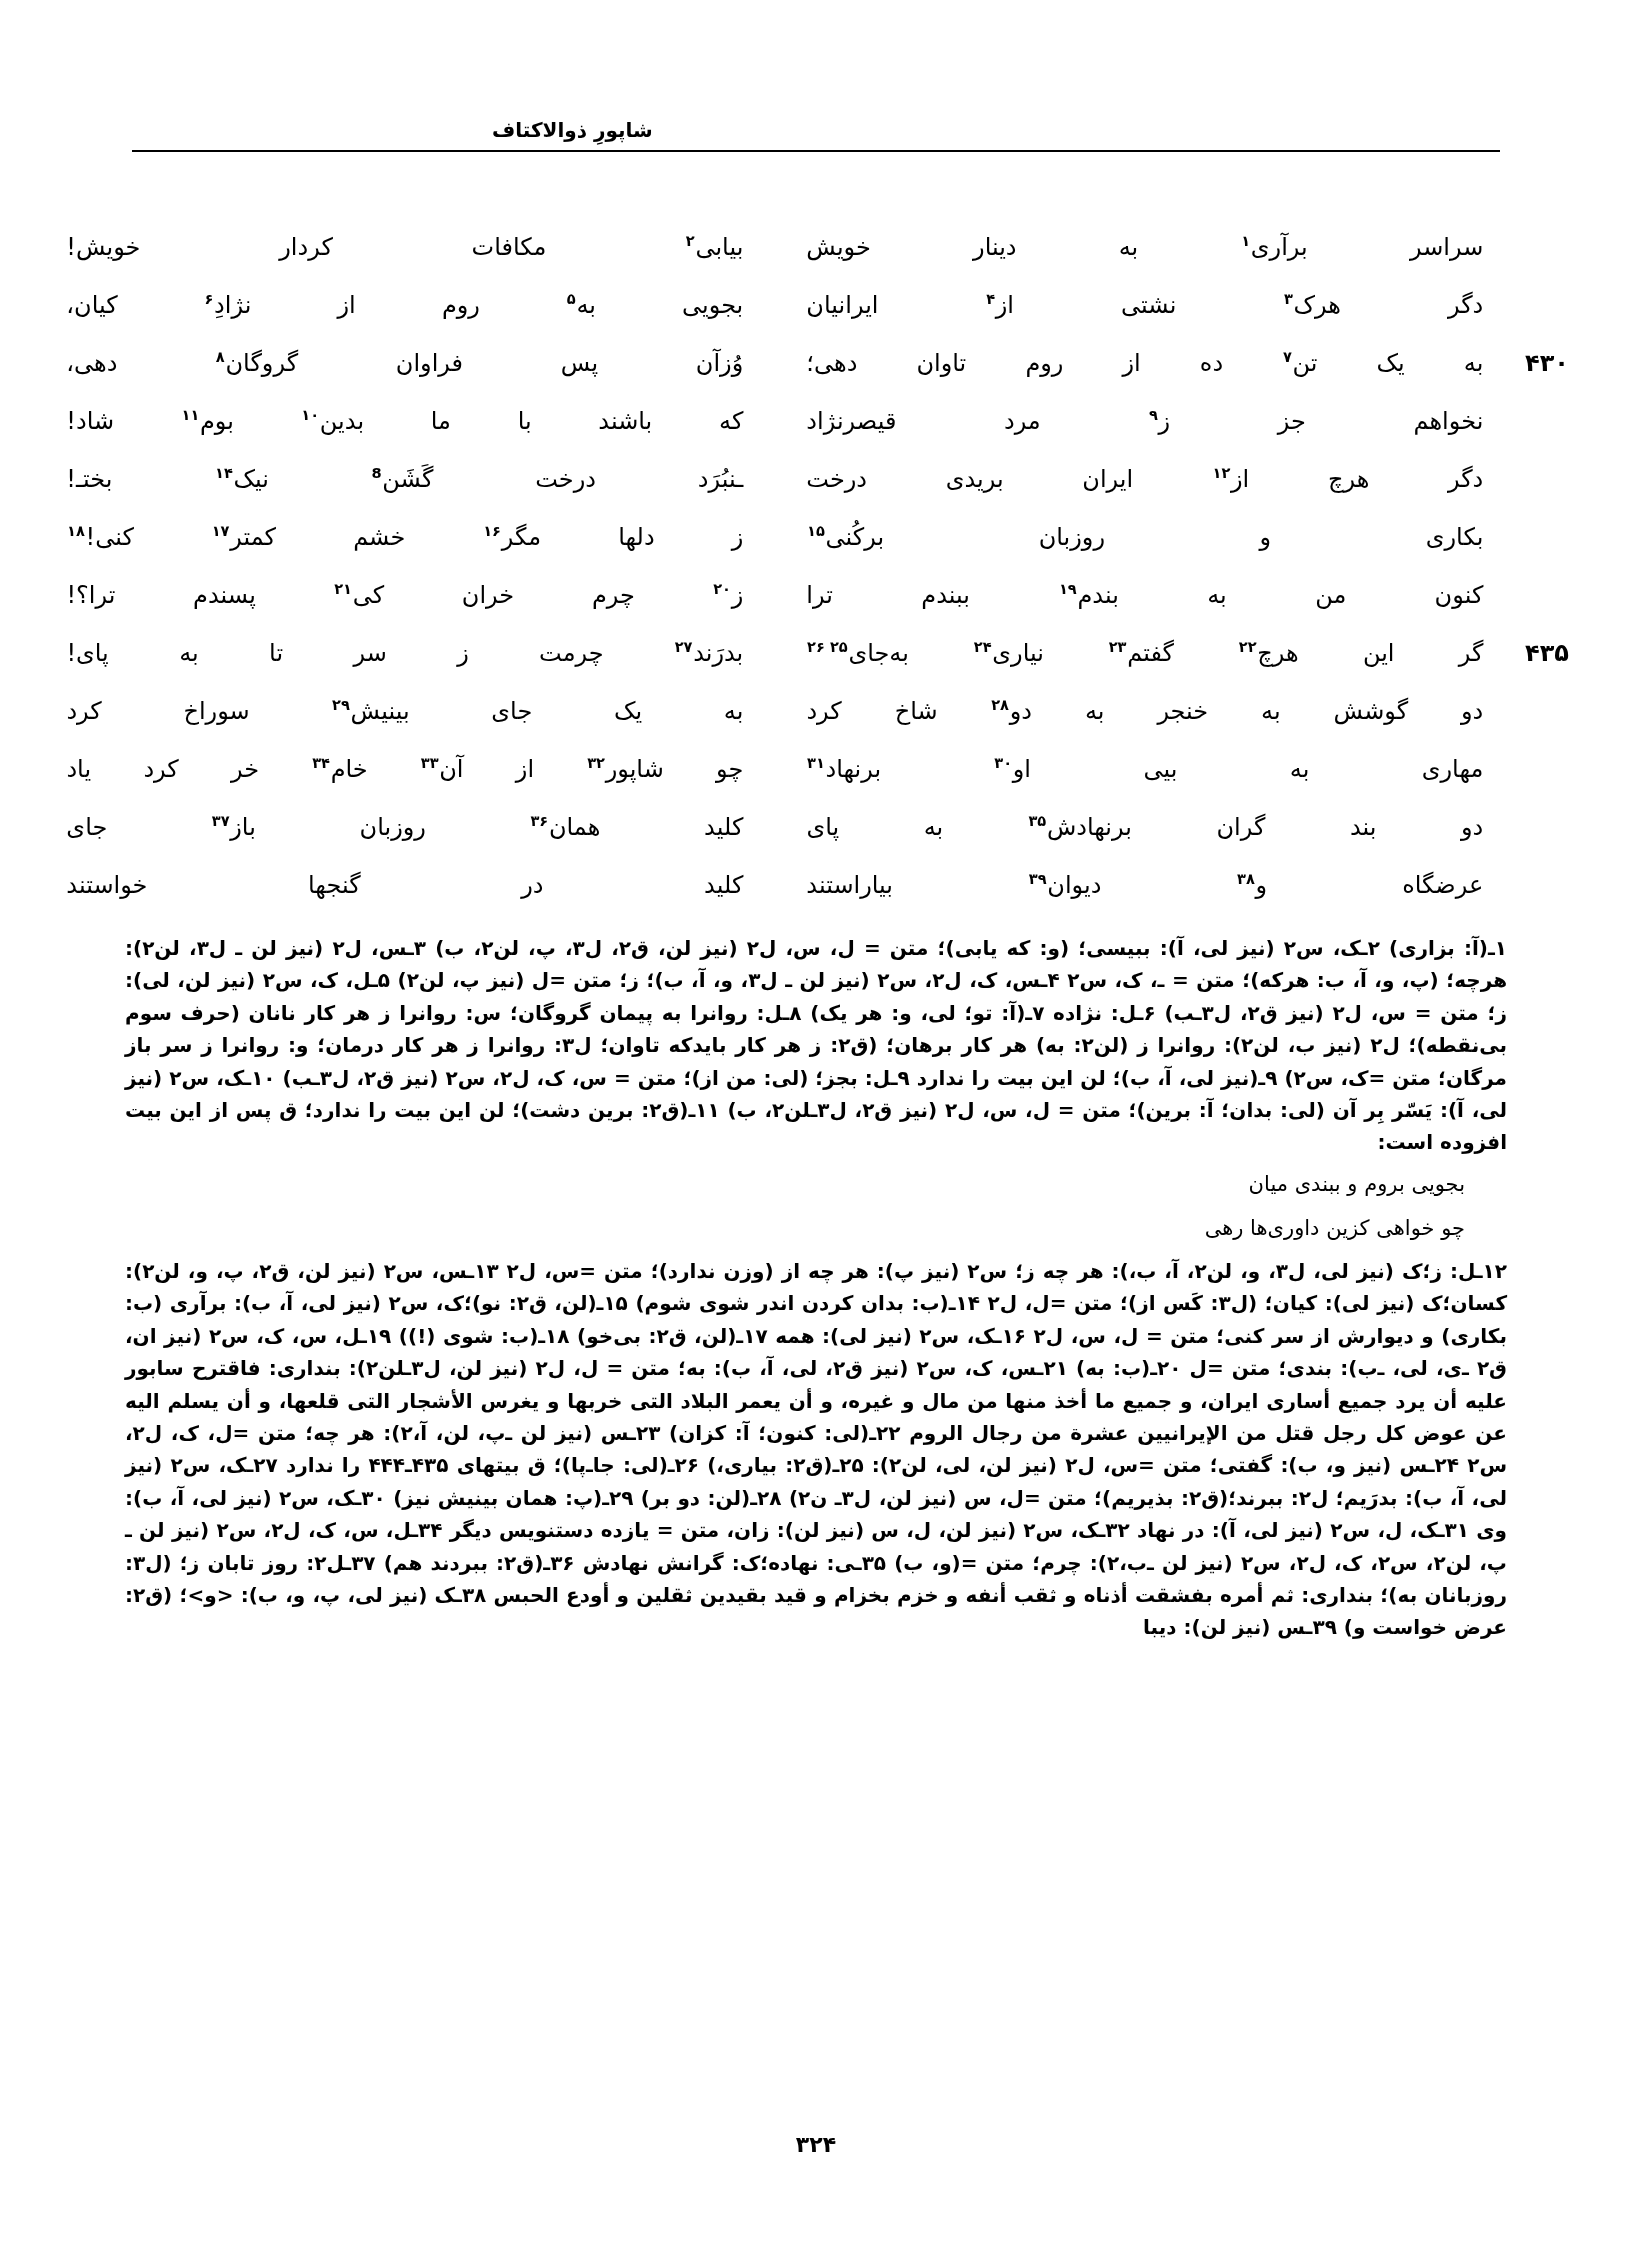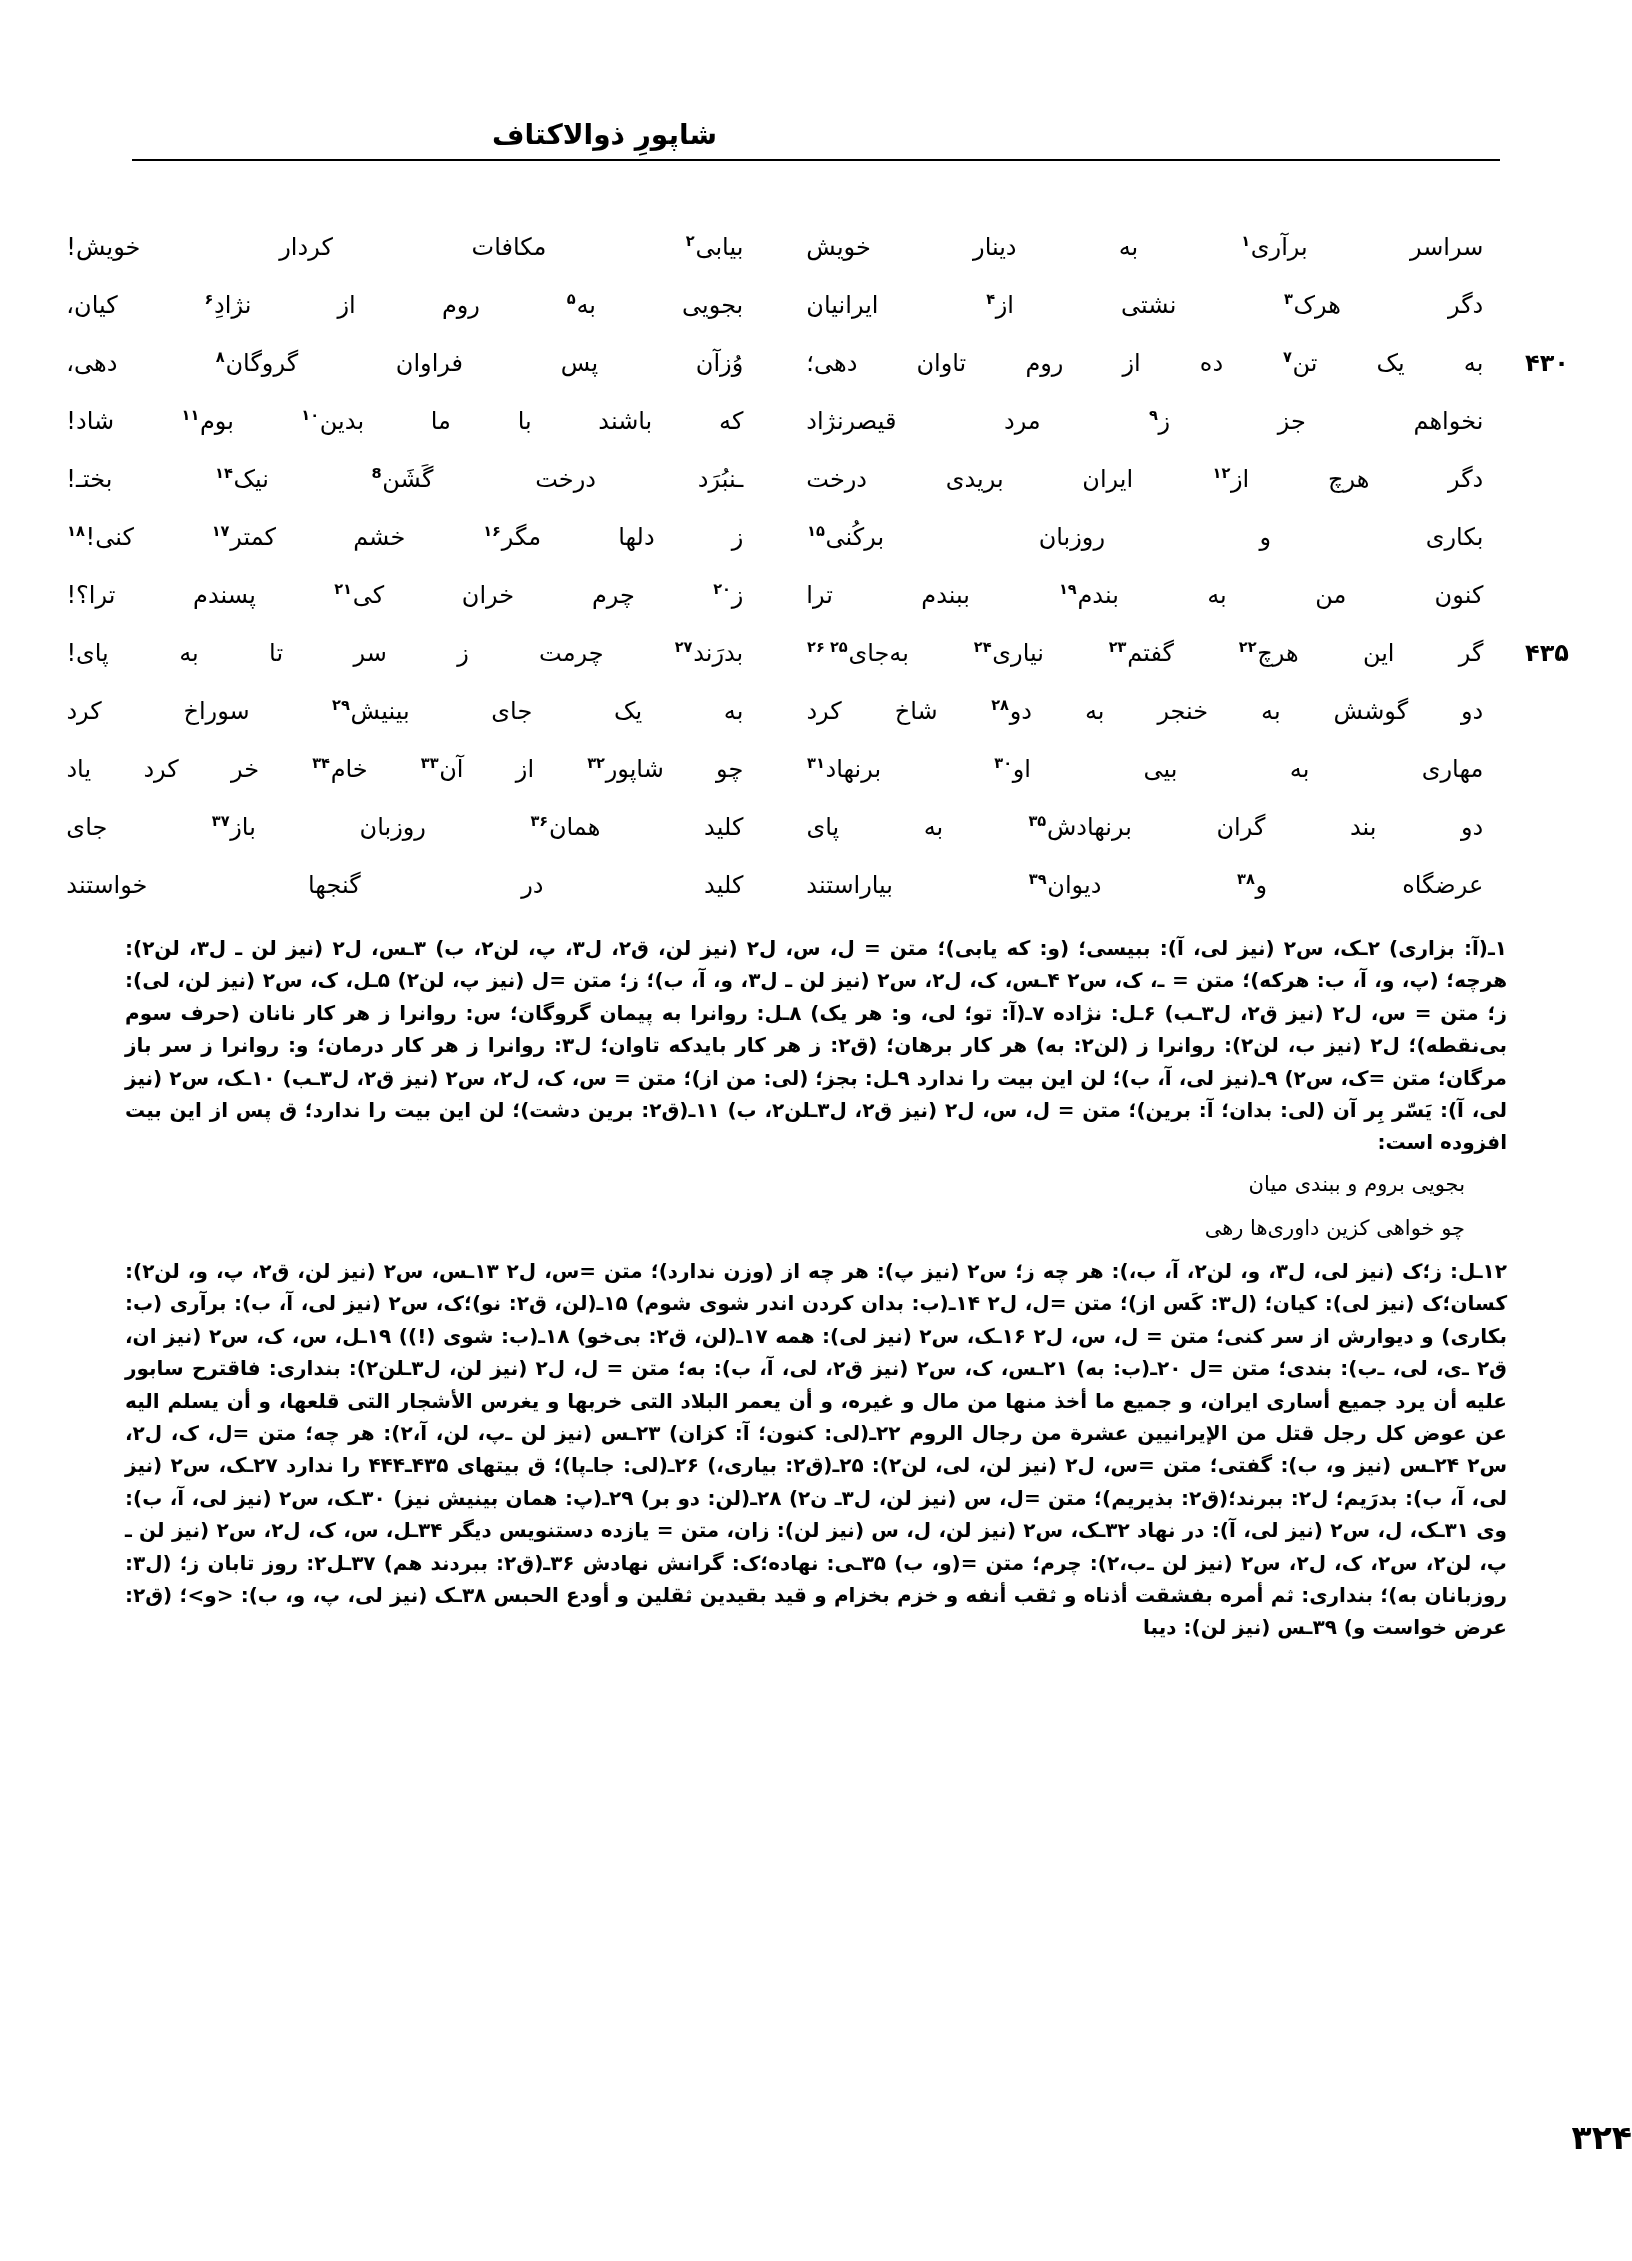--- a/index.html
+++ b/index.html
@@ -19,21 +19,21 @@
 
   
   .runhead{
     position:absolute;
     top:118px; right:132px; left:132px;
     text-align:left;
     direction:rtl;
   }
   .runhead .title{
     display:inline-block;
-    font-size:28px;
+    font-size:20px;
     font-weight:bold;
     letter-spacing:0;
     padding-right:0;
     padding-left:360px;
   }
   .runhead .rule{
     margin-top:8.3px;
     border-top:2.1px solid #000;
     width:100%;
   }
@@ -111,21 +111,22 @@
     white-space:nowrap;
   }
   .app-verse .ah.right{ padding-right:173px; }
   .app-verse .ah.left{  padding-right:42px; }
 
   
   .folio{
     position:absolute;
     bottom:104px;
     left:0;right:0;
-    font-size:33px;
+    text-align:center;
+    font-size:22px;
     font-weight:bold;
     letter-spacing:1.4px;
   }
 </style>
 </head>
 <body>
 
 <div class="page">
 
   <div class="runhead">

